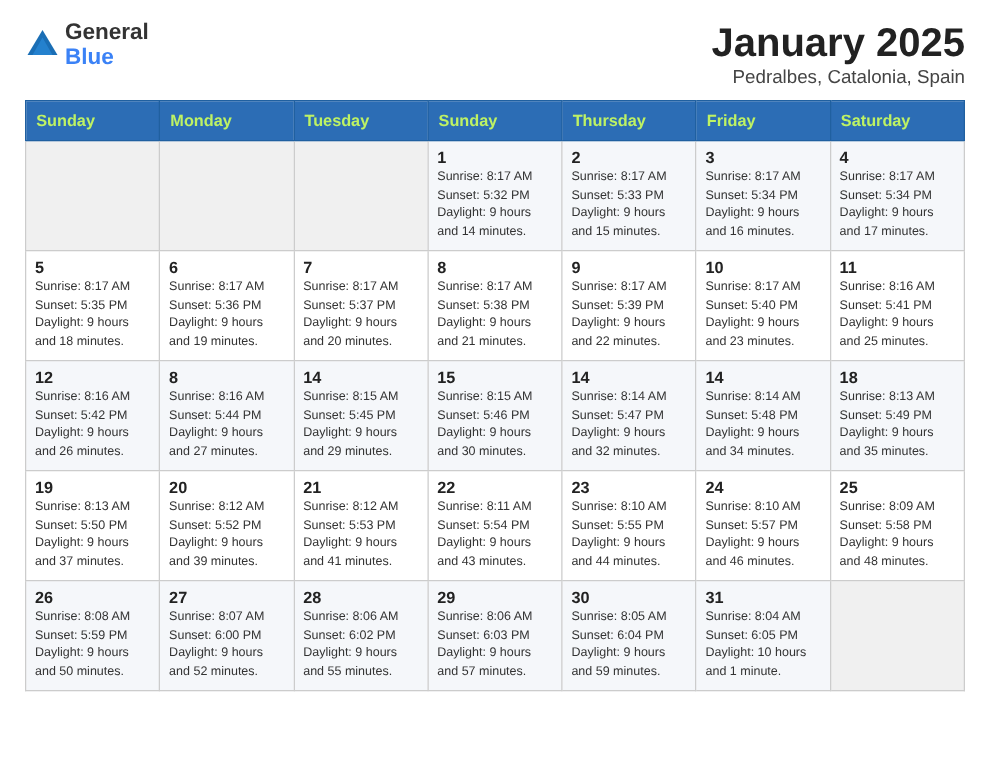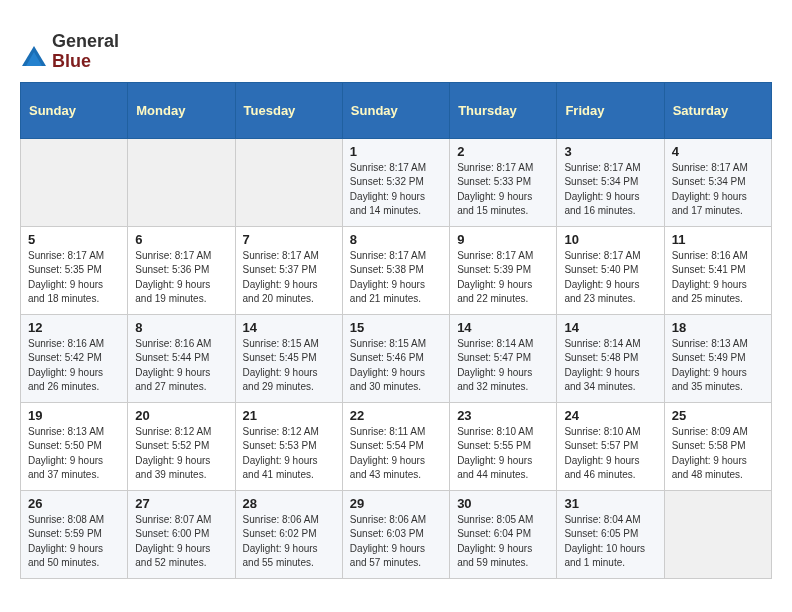--- a/index.html
+++ b/index.html
@@ -14,37 +14,36 @@
       padding: 16px 20px;
     }
     .header {
       display: flex;
       justify-content: space-between;
       align-items: flex-start;
       margin-bottom: 10px;
     }
     .logo {
       display: flex;
-      align-items: flex-end;
-      margin-top: 16px;
+      align-items: center;
     }
     .logo-text {
       display: flex;
       flex-direction: column;
       line-height: 1.1;
     }
     .logo-general {
       font-size: 18px;
       font-weight: bold;
       color: #333;
     }
     .logo-blue {
       font-size: 18px;
       font-weight: bold;
-      color: #7f1d1d;
+      color: #3b82f6;
     }
     .logo-icon {
       width: 28px;
       height: 28px;
       margin-right: 4px;
     }
     .title-section {
       text-align: right;
     }
     .month-title {
@@ -56,23 +55,23 @@
       font-size: 15px;
       color: #444;
     }
     .calendar {
       width: 100%;
       border-collapse: collapse;
       border: 1px solid #bbb;
     }
     .calendar th {
       background-color: #2c6db5;
-      color: #fef9c3;
+      color: #bef264;
       text-align: left;
-      padding: 20px 8px;
+      padding: 8px 8px;
       font-size: 13px;
       font-weight: bold;
       border: 1px solid #2060a0;
     }
     .calendar td {
       vertical-align: top;
       border: 1px solid #ccc;
       padding: 5px 7px;
       width: 106px;
       min-height: 80px;
@@ -109,20 +108,24 @@
     <div class="logo">
       <svg class="logo-icon" viewBox="0 0 28 28">
         <polygon points="14,2 26,22 2,22" fill="#1a6eb5"></polygon>
         <polygon points="14,8 22,22 6,22" fill="#2c8de0" opacity="0.6"></polygon>
       </svg>
       <div class="logo-text">
         <span class="logo-general">General</span>
         <span class="logo-blue">Blue</span>
       </div>
     </div>
+    <div class="title-section">
+      <div class="month-title">January 2025</div>
+      <div class="location">Pedralbes, Catalonia, Spain</div>
+    </div>
   </div>
 
   <table class="calendar">
     <thead>
       <tr>
       <th>Sunday</th>
           <th>Monday</th>
           <th>Tuesday</th>
           <th>Sunday</th>
           <th>Thursday</th>

